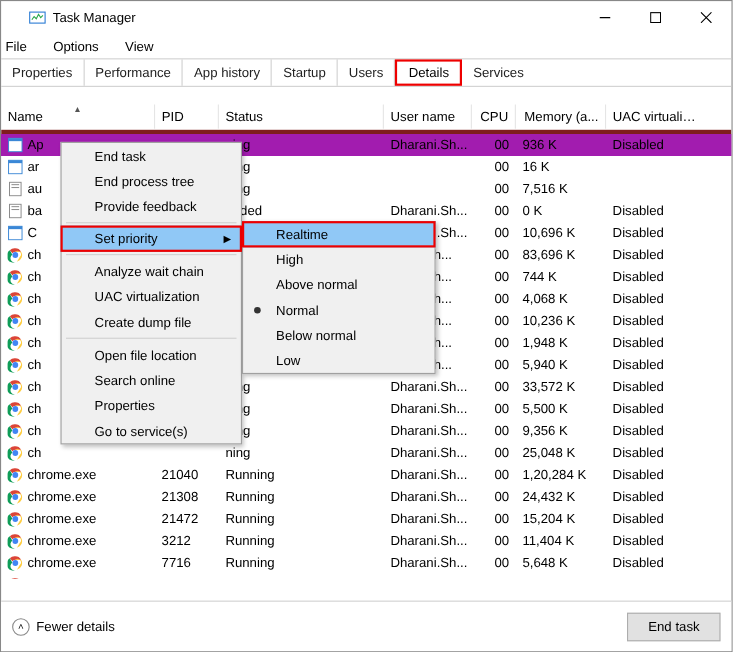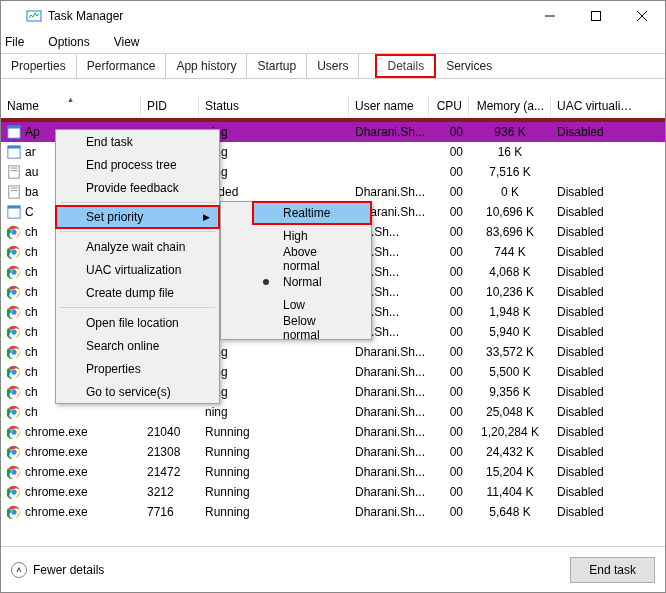--- a/index.html
+++ b/index.html
@@ -6,57 +6,57 @@
   body { margin: 0; background: #fff; width: 666px; height: 593px; overflow: hidden; position: relative; border: 1px solid #888; }
   .titlebar { height: 30px; display: flex; align-items: center; padding-left: 25px; }
   .titlebar .icon { width: 16px; height: 16px; margin-right: 6px; }
   .titlebar .title { flex: 1; }
   .win-btns { display: flex; }
   .win-btn { width: 46px; height: 30px; display: flex; align-items: center; justify-content: center; }
   .menubar { height: 22px; display: flex; align-items: center; padding: 0 0; gap: 16px; }
   .menubar span { padding: 2px 4px; }
   .tabs { display: flex; border-bottom: 1px solid #d0d0d0; border-top: 1px solid #d0d0d0; height: 26px; align-items: stretch; }
   .tab { padding: 4px 10px; border-right: 1px solid #d0d0d0; display: flex; align-items: center; color: #222; }
-  .tab.active { border: 2px solid #e00; color: #404040; margin-left: 16px; }
+  .tab.active { border: 2px solid #e00; color: #000000; }
   .table-wrap { height: 447px; overflow: hidden; border-top: 1px solid transparent; position: relative; }
   .cols { display: flex; border-bottom: 4px solid #7f1d1d; height: 28px; align-items: center; }
   .col { border-right: 1px solid #e5e5e5; padding: 4px 6px; white-space: nowrap; overflow: hidden; text-overflow: ellipsis; }
   .col.name { width: 140px; position: relative; }
   .col.pid  { width: 58px; text-align: left; }
   .col.stat { width: 150px; }
   .col.user { width: 80px; }
   .col.cpu  { width: 40px; text-align: right; }
   .col.mem  { width: 82px; text-align: right; }
   .col.uac  { width: 90px; border-right: none; }
   .sort-arrow { position: absolute; top: -1px; left: 50%; transform: translateX(-50%); font-size: 9px; color: #555; }
   .rows { height: 418px; overflow-y: scroll; }
   .row { display: flex; height: 20px; align-items: center; }
   .row:first-child { background: #a21caf; }
   .cell { padding: 2px 6px; white-space: nowrap; overflow: hidden; text-overflow: clip; }
   .cell.name { width: 140px; display: flex; align-items: center; gap: 4px; }
   .cell.pid  { width: 58px; }
   .cell.stat { width: 150px; }
-  .cell.user { width: 80px; }
+  .cell.user { width: 80px; text-align: center; }
   .cell.cpu  { width: 40px; text-align: right; }
-  .cell.mem  { width: 82px; text-align: center; }
+  .cell.mem  { width: 82px; text-align: left; }
   .cell.uac  { width: 86px; }
   .proc-icon { width: 14px; height: 14px; flex-shrink: 0; }
   .footer { position: absolute; bottom: 0; left: 0; right: 0; height: 46px; border-top: 1px solid #d0d0d0; display: flex; align-items: center; padding: 0 10px; background: #fff; }
   .fewer { display: flex; align-items: center; gap: 6px; flex: 1; }
   .chev-up { width: 16px; height: 16px; border: 1px solid #888; border-radius: 50%; display: flex; align-items: center; justify-content: center; font-size: 9px; }
   .end-btn { border: 1px solid #adadad; background: #e1e1e1; padding: 5px 18px; }
   
   .ctx { position: absolute; background: #f0f0f0; border: 1px solid #a0a0a0; box-shadow: 2px 2px 4px rgba(0,0,0,.25); z-index: 50; }
   .ctx-item { height: 23px; display: flex; align-items: center; padding: 0 20px 0 30px; position: relative; }
   .ctx-item.hl { background: #90c8f6; border: 2px solid #e00; margin: -1px; padding: 0 19px 0 29px; height: 24px; }
   .ctx-sep { height: 1px; background: #d0d0d0; margin: 3px 4px; }
   .ctx-arrow { position: absolute; right: 8px; font-size: 9px; }
   .radio-dot { position: absolute; left: 10px; width: 6px; height: 6px; background: #333; border-radius: 50%; }
   .ctx1 { left: 54px; top: 128px; width: 165px; }
-  .ctx2 { left: 219px; top: 200px; width: 152px; padding-left: 32px; } 
+  .ctx2 { left: 219px; top: 200px; width: 176px; } 
 </style>
 </head>
 <body>
 
 <div class="titlebar">
   <span class="icon">
     <svg viewBox="0 0 16 16">
         <rect x="1" y="3" width="14" height="10" fill="#fff" stroke="#2a7bd4"></rect>
         <path d="M3 10 L5 7 L7 9 L9 5 L11 8 L13 6" stroke="#2aa84a" fill="none"></path>
       </svg>
@@ -522,15 +522,15 @@
 </div>
 
 <div class="ctx ctx2">
   <div class="ctx-item hl">Realtime</div>
   <div class="ctx-item">High</div>
   <div class="ctx-item">Above normal</div>
   <div class="ctx-item">
       <span class="radio-dot"></span>
       <span>Normal</span>
     </div>
+  <div class="ctx-item">Below normal</div>
   <div class="ctx-item">Low</div>
-  <div class="ctx-item">Below normal</div>
 </div>
 
 </body></html>

